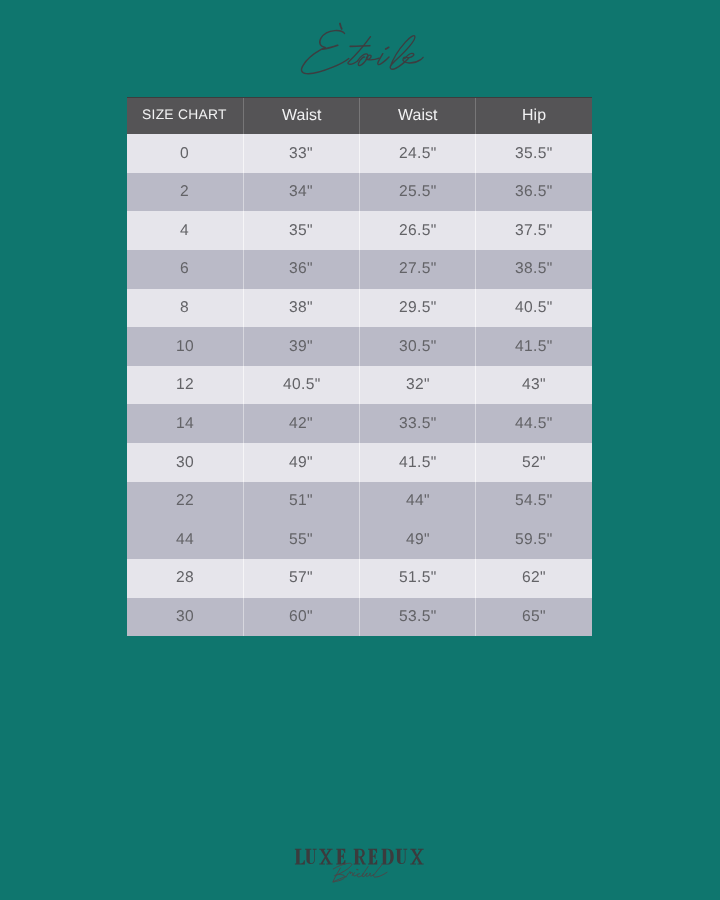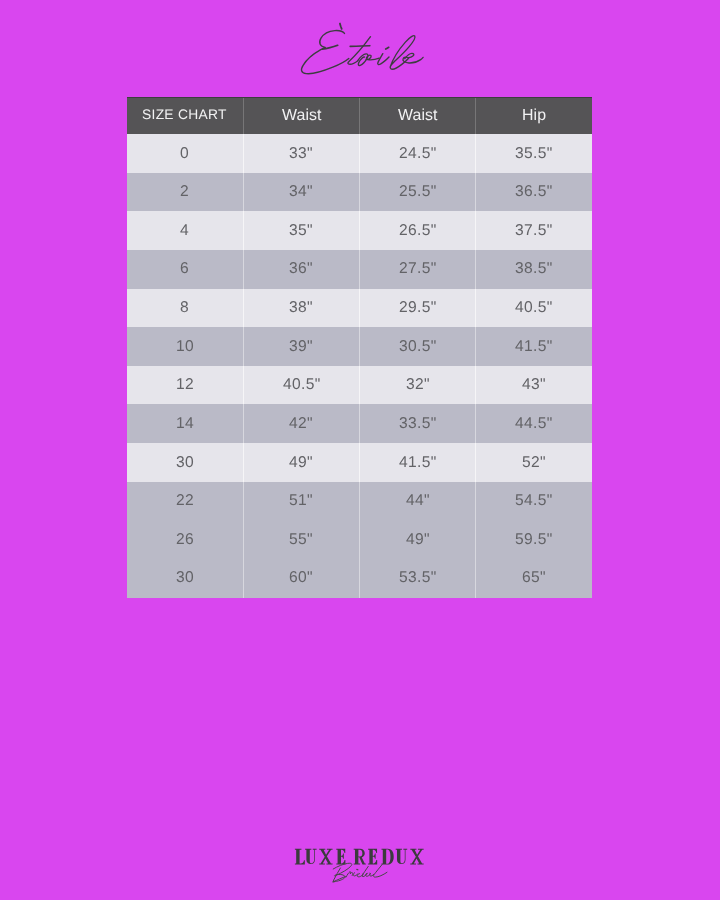--- a/index.html
+++ b/index.html
@@ -1,18 +1,18 @@
 <!DOCTYPE html>
 <html><head>
 <meta charset="utf-8">
 <style>
   html,body{margin:0;padding:0;background:#ffffff;}
   body{width:720px;height:900px;font-family:"Liberation Sans",sans-serif;
        -webkit-font-smoothing:antialiased;text-rendering:geometricPrecision;}
-  .page{position:relative;width:720px;height:900px;overflow:hidden;background:#d946ef;}
+  .page{position:relative;width:720px;height:900px;overflow:hidden;background:#0f766e;}
 
   .logo-layer{position:absolute;left:0;top:0;width:720px;height:900px;pointer-events:none;}
 
   .alt-label{position:absolute;color:transparent;font-size:1px;line-height:1;overflow:hidden;
     pointer-events:none;user-select:none;}
 
   .chart{position:absolute;left:127px;top:97px;width:465px;}
   .chart-table{border-collapse:collapse;width:465px;table-layout:fixed;}
   .chart-table th,.chart-table td{
     text-align:center;vertical-align:middle;padding:0;
@@ -206,24 +206,30 @@
             <td><span>41.5"</span></td>
             <td><span>52"</span></td>
           </tr>
           <tr class="dark">
             <td><span>22</span></td>
             <td><span>51"</span></td>
             <td><span>44"</span></td>
             <td><span>54.5"</span></td>
           </tr>
           <tr class="dark">
-            <td><span>26</span></td>
+            <td><span>44</span></td>
             <td><span>55"</span></td>
             <td><span>49"</span></td>
             <td><span>59.5"</span></td>
+          </tr>
+          <tr class="light">
+            <td><span>28</span></td>
+            <td><span>57"</span></td>
+            <td><span>51.5"</span></td>
+            <td><span>62"</span></td>
           </tr>
           <tr class="dark">
             <td><span>30</span></td>
             <td><span>60"</span></td>
             <td><span>53.5"</span></td>
             <td><span>65"</span></td>
           </tr>
         </tbody>
     </table>
   </div>

